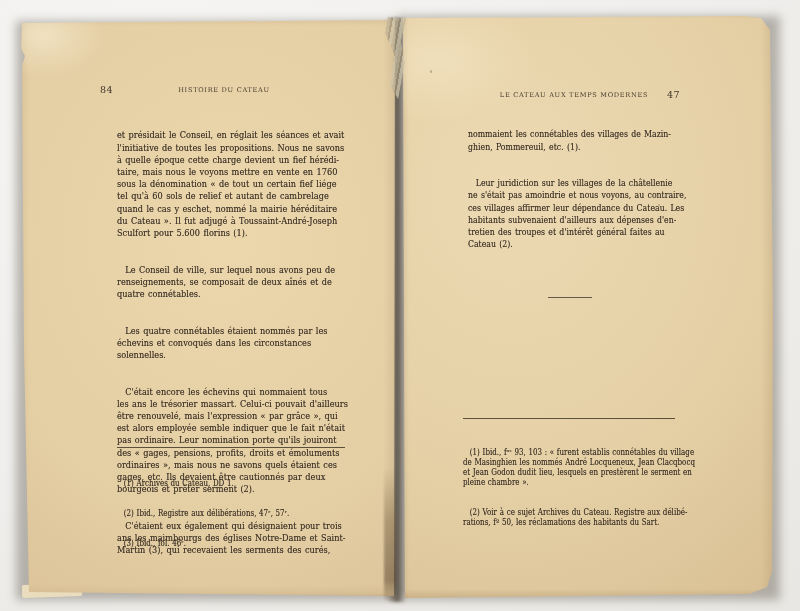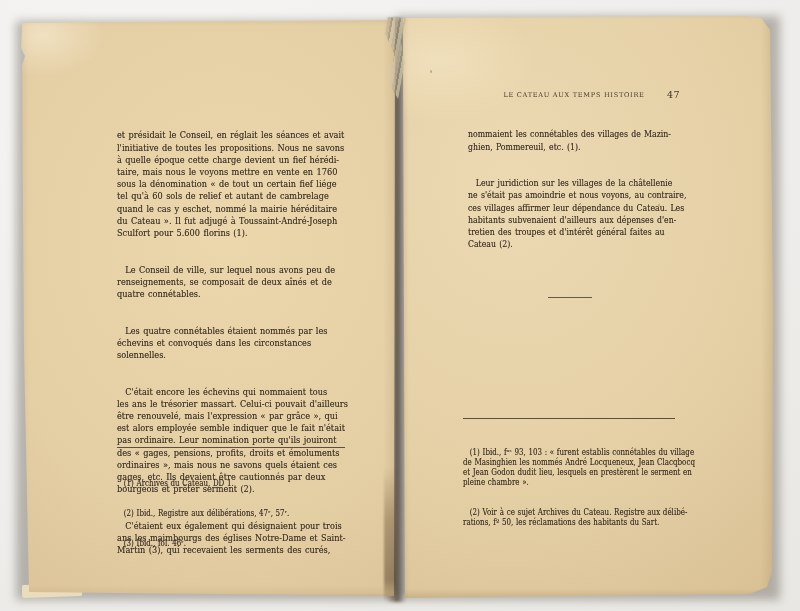--- a/index.html
+++ b/index.html
@@ -84,20 +84,24 @@
 <body>
 
 <div class="scene">
 
   <div class="page-shadow shadow-left"></div>
   <div class="page-shadow shadow-right"></div>
   <div class="gutter-strip"></div>
   <div class="paper-tab"></div>
 
   <div class="page page-left">
+    <div class="header-row lp-header">
+      <span class="pagenum">84</span>
+      <span class="running">HISTOIRE DU CATEAU</span>
+    </div>
     <div class="textblock body-text lp-body">
       <p>et présidait le Conseil, en réglait les séances et avait
 l'initiative de toutes les propositions. Nous ne savons
 à quelle époque cette charge devient un fief hérédi-
 taire, mais nous le voyons mettre en vente en 1760
 sous la dénomination « de tout un certain fief liége
 tel qu'à 60 sols de relief et autant de cambrelage
 quand le cas y eschet, nommé la mairie héréditaire
 du Cateau ». Il fut adjugé à Toussaint-André-Joseph
 Sculfort pour 5.600 florins (1).</p>
@@ -123,21 +127,21 @@
     <div class="rule lp-rule"></div>
     <div class="textblock foot-text lp-foot">
       <p class="fn">(1) Archives du Cateau, DD 1.</p>
       <p class="fn">(2) Ibid., Registre aux délibérations, 47ʳ, 57ʳ.</p>
       <p class="fn">(3) Ibid., fol. 46ʳ.</p>
     </div>
   </div>
 
   <div class="page page-right">
     <div class="header-row rp-header">
-      <span class="running">LE CATEAU AUX TEMPS HISTOIRE</span>
+      <span class="running">LE CATEAU AUX TEMPS MODERNES</span>
       <span class="pagenum">47</span>
     </div>
     <div class="textblock body-text rp-body">
       <p>nommaient les connétables des villages de Mazin-
 ghien, Pommereuil, etc. (1).</p>
       <p class="ind">Leur juridiction sur les villages de la châtellenie
 ne s'était pas amoindrie et nous voyons, au contraire,
 ces villages affirmer leur dépendance du Cateau. Les
 habitants subvenaient d'ailleurs aux dépenses d'en-
 tretien des troupes et d'intérêt général faites au

